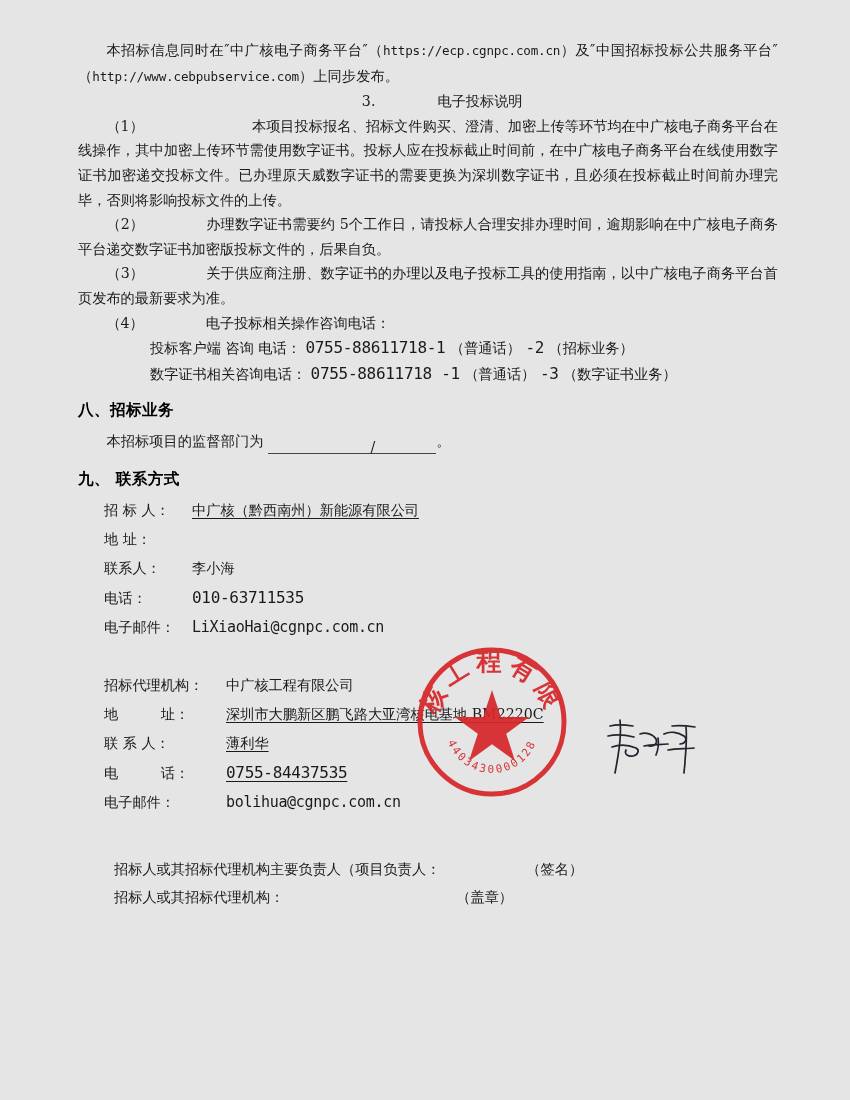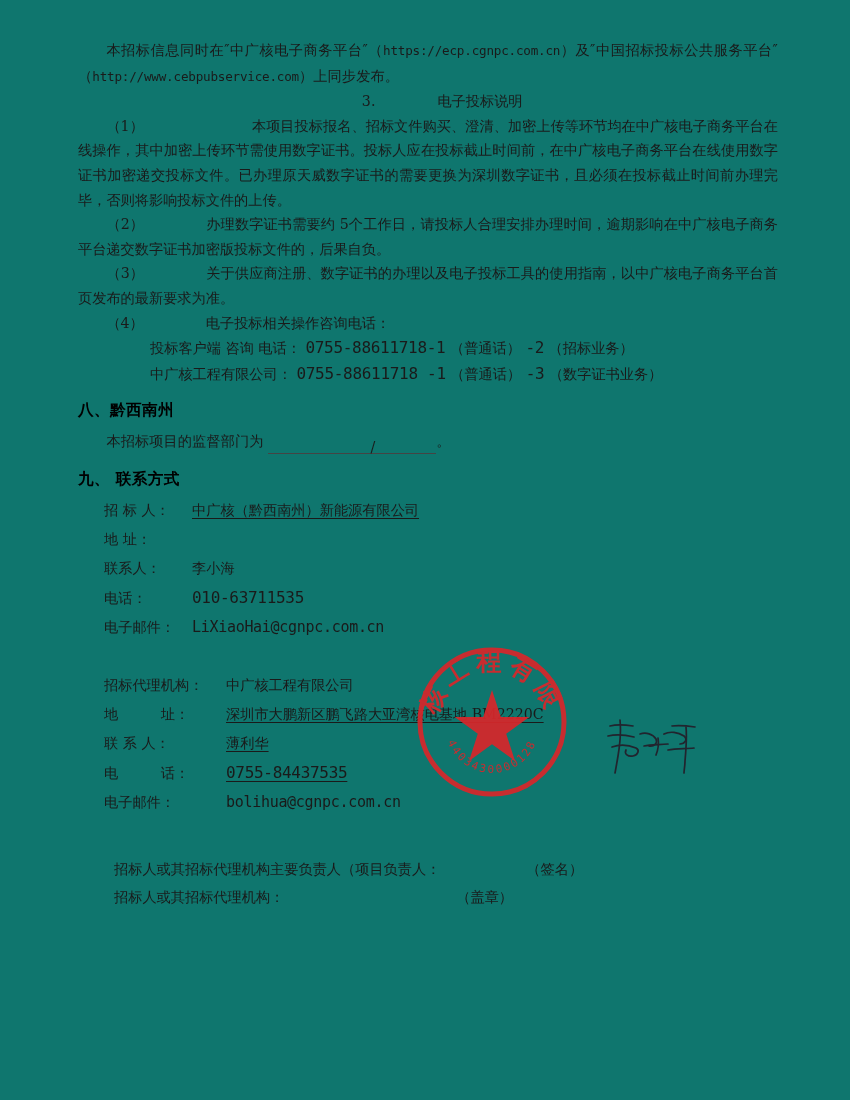--- a/index.html
+++ b/index.html
@@ -15,21 +15,21 @@
     font-family: "DejaVu Serif", "Liberation Serif", serif;
     color: #1a1a1a;
     -webkit-font-smoothing: antialiased;
   }
 
   .page {
     position: absolute;
     left: 0; top: 0;
     width: 850px;
     height: 1100px;
-    background: #0f766e;
+    background: #e5e5e5;
     overflow: hidden;
   }
 
   .content {
     position: absolute;
     left: 78px;
     top: 38px;
     width: 700px;
   }
 
@@ -191,24 +191,24 @@
     <p class="numrow"><span class="tag">（1）</span><span class="gap-lg"></span><span>本项目投标报名、招标文件购买、澄清、加密上传等环节均在中广核电子商务平台在线操作，其中加密上传环节需使用数字证书。投标人应在投标截止时间前，在中广核电子商务平台在线使用数字证书加密递交投标文件。已办理原天威数字证书的需要更换为深圳数字证书，且必须在投标截止时间前办理完毕，否则将影响投标文件的上传。</span></p>
 
     <p class="numrow"><span class="tag">（2）</span><span class="gap-md"></span><span>办理数字证书需要约 5个工作日，请投标人合理安排办理时间，逾期影响在中广核电子商务平台递交数字证书加密版投标文件的，后果自负。</span></p>
 
     <p class="numrow"><span class="tag">（3）</span><span class="gap-md"></span><span>关于供应商注册、数字证书的办理以及电子投标工具的使用指南，以中广核电子商务平台首页发布的最新要求为准。</span></p>
 
     <p class="numrow"><span class="tag">（4）</span><span class="gap-md"></span><span>电子投标相关操作咨询电话：</span></p>
 
     <p class="callline"><span>投标客户端 咨询 电话：</span><span>&nbsp;</span><span class="phone-tel">0755-88611718-1</span><span>&nbsp;</span><span>（普通话）</span><span>&nbsp;</span><span class="phone-tel">-2</span><span>&nbsp;</span><span>（招标业务）</span></p>
 
-    <p class="callline"><span>中广核工程有限公司：</span><span>&nbsp;</span><span class="phone-tel">0755-88611718 -1</span><span>&nbsp;</span><span>（普通话）</span><span>&nbsp;</span><span class="phone-tel">-3</span><span>&nbsp;</span><span>（数字证书业务）</span></p>
-
-
-    <h2 class="heading" style="margin-top:8px;">八、黔西南州</h2>
+    <p class="callline"><span>数字证书相关咨询电话：</span><span>&nbsp;</span><span class="phone-tel">0755-88611718 -1</span><span>&nbsp;</span><span>（普通话）</span><span>&nbsp;</span><span class="phone-tel">-3</span><span>&nbsp;</span><span>（数字证书业务）</span></p>
+
+
+    <h2 class="heading" style="margin-top:8px;">八、招标业务</h2>
     <p class="para para-indent" style="margin-top:4px;"><span>本招标项目的监督部门为</span><span>&nbsp;</span><span class="blank-line"><span class="bl-rule"></span><span class="bl-slash">/</span></span><span>。</span></p>
 
     <h2 class="heading" style="margin-top:10px;">九、 联系方式</h2>
 
     <p class="crow"><span class="lbl lbl-w1">招 标 人：</span><span class="val-underline">中广核（黔西南州）新能源有限公司</span></p>
     <p class="crow"><span class="lbl lbl-w1">地 址：</span><span></span></p>
     <p class="crow"><span class="lbl lbl-w1">联系人：</span><span>李小海</span></p>
     <p class="crow"><span class="lbl lbl-w1">电话：</span><span class="phone-tel">010-63711535</span></p>
     <p class="crow"><span class="lbl lbl-w1">电子邮件：</span><span class="email-mono">LiXiaoHai@cgnpc.com.cn</span></p>
 

